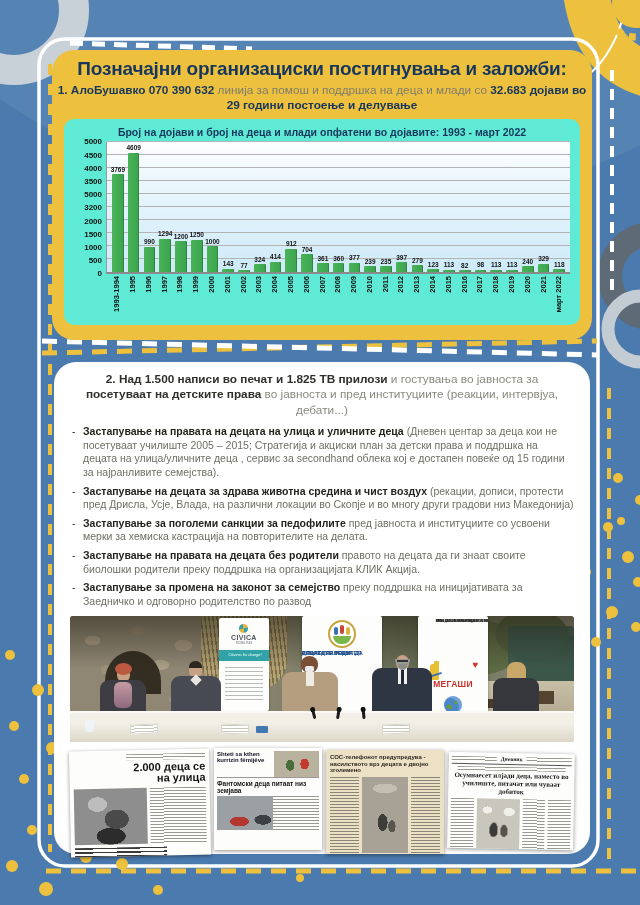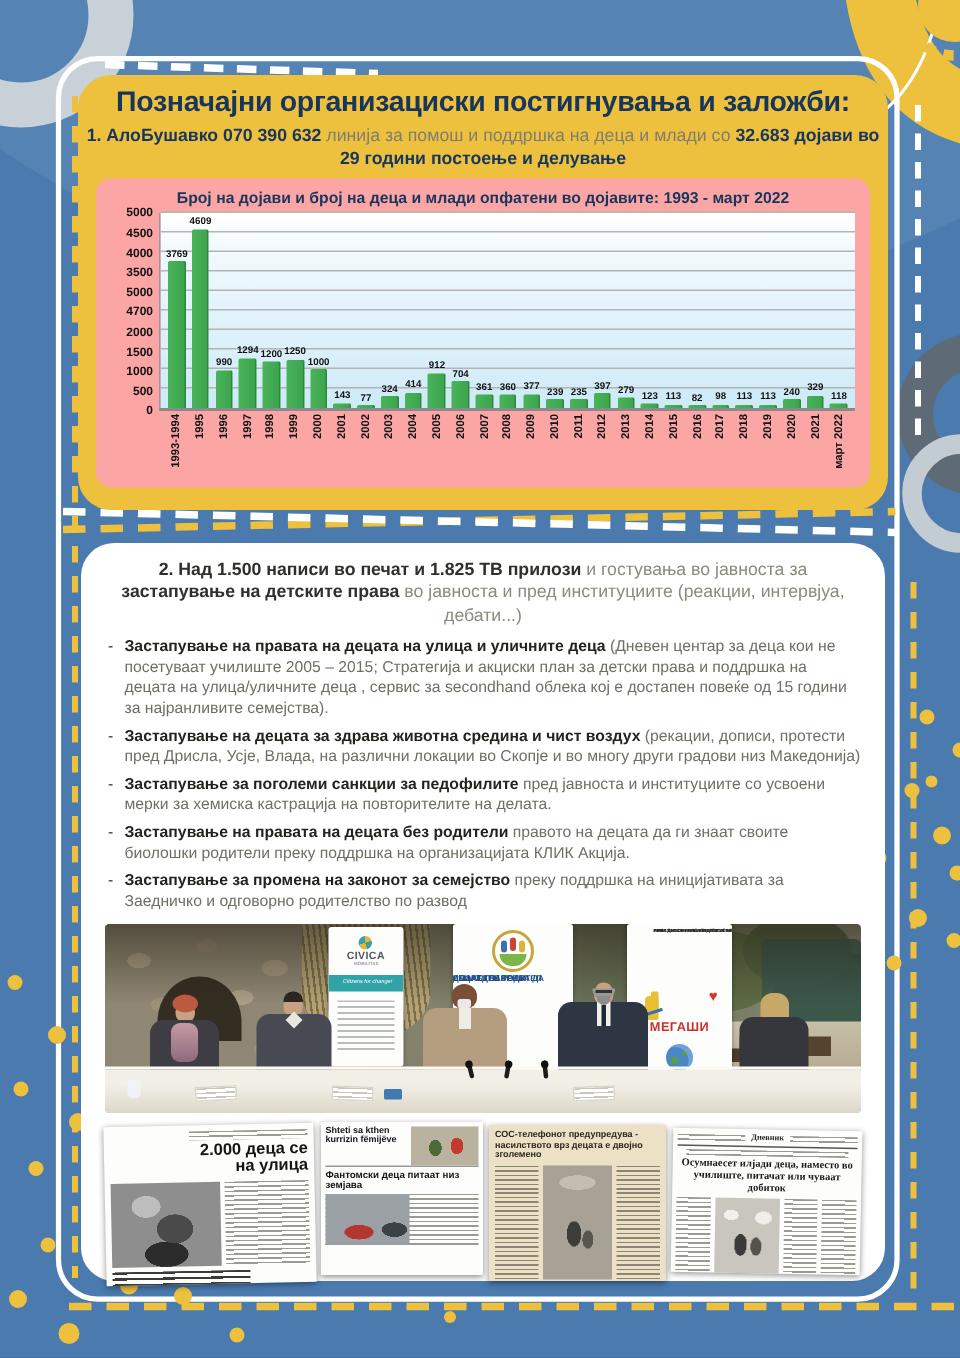--- a/index.html
+++ b/index.html
@@ -9,21 +9,21 @@
 
   
   .banner{position:absolute;left:52px;top:50px;width:540px;height:290px;background:#edc13e;
           border-radius:22px;z-index:2;}
   .title{margin-top:8px;text-align:center;font-size:19px;font-weight:bold;color:#17365d;letter-spacing:-0.2px;}
   .lead{margin:3px auto 7px;width:532px;text-align:center;font-size:11.8px;line-height:1.25;}
   .lead .b{font-weight:bold;color:#17365d;}
   .lead .g{color:#7f7d6e;}
 
   
-  .chart-card{margin:0 12px;background:#fca5a5;border-radius:10px;padding:5px 10px 2px;height:206px;box-sizing:border-box;}
+  .chart-card{margin:0 12px;background:#5eead4;border-radius:10px;padding:5px 10px 2px;height:206px;box-sizing:border-box;}
   .chart-title{text-align:center;font-size:10.5px;font-weight:bold;color:#17365d;margin:2px 0 4px;}
   .chart-grid{display:grid;grid-template-columns:32px 1fr;grid-template-rows:132px 50px;}
   .yaxis{position:relative;}
   .ytick{position:absolute;right:4px;font-size:8px;font-weight:bold;color:#111;line-height:1;}
   .plot{position:relative;border-left:1px solid #999;border-bottom:2px solid #8a8a8a;
         background:linear-gradient(to bottom,#ffffff 0%,#eef8fd 25%,#cdeaf8 100%);}
   .gridline{position:absolute;left:0;right:0;height:1px;background:#b3b3b3;}
   .bars{position:absolute;left:0;right:0;top:0;bottom:0;display:flex;align-items:flex-end;padding:0 3px;}
   .slot{flex:1;height:100%;display:flex;flex-direction:column;justify-content:flex-end;align-items:center;min-width:0;}
   .bval{font-size:6.5px;font-weight:bold;color:#111;line-height:1;margin-bottom:1px;white-space:nowrap;}
@@ -238,21 +238,21 @@
     </div>
     <div class="chart-card">
       <div class="chart-title">Број на дојави и број на деца и млади опфатени во дојавите: 1993 - март 2022</div>
       <div class="chart-grid">
         <div class="yaxis">
             <div class="ytick" style="bottom: calc(0% - 4px);">0</div>
             <div class="ytick" style="bottom: calc(10% - 4px);">500</div>
             <div class="ytick" style="bottom: calc(20% - 4px);">1000</div>
             <div class="ytick" style="bottom: calc(30% - 4px); margin-top: 16px;">1500</div>
             <div class="ytick" style="bottom: calc(40% - 4px);">2000</div>
-            <div class="ytick" style="bottom: calc(50% - 4px);">4700</div>
+            <div class="ytick" style="bottom: calc(50% - 4px);">3200</div>
             <div class="ytick" style="bottom: calc(60% - 4px);">5000</div>
             <div class="ytick" style="bottom: calc(70% - 4px);">3500</div>
             <div class="ytick" style="bottom: calc(80% - 4px);">4000</div>
             <div class="ytick" style="bottom: calc(90% - 4px); margin-left: 12px;">4500</div>
             <div class="ytick" style="bottom: calc(100% - 4px);">5000</div>
           </div>
         <div class="plot">
             <div class="gridline" style="bottom: 10%;"></div>
             <div class="gridline" style="bottom: 20%;"></div>
             <div class="gridline" style="bottom: 30%;"></div>
@@ -471,21 +471,21 @@
             <div class="xslot">
               <div class="xlab">март 2022</div>
             </div>
           </div>
       </div>
     </div>
   </div>
 
   <div class="card2">
     <div class="s2-head">
-      <span class="b">2. Над 1.500 написи во печат и 1.825 ТВ прилози</span><span class="g"> и гостувања во јавноста за </span><span class="b">застапување на детските права</span><span class="g"> во јавноста и пред институциите (реакции, интервјуа, дебати...)</span>
+      <span class="b">2. Над 1.500 написи во печат и 1.825 ТВ прилози</span><span class="g"> и гостувања во јавноста за </span><span class="b">посетуваат на детските права</span><span class="g"> во јавноста и пред институциите (реакции, интервјуа, дебати...)</span>
     </div>
     <ul class="bullets">
       <li class="bullet">
           <span class="mk"></span>
           <span><b>Застапување на правата на децата на улица и уличните деца</b> <span class="rest">(Дневен центар за деца кои не посетуваат училиште 2005 – 2015;  Стратегија и акциски план за детски права и поддршка на децата на улица/уличните деца , сервис за secondhand облека кој е достапен повеќе од 15 години за најранливите семејства).</span></span>
         </li>
       <li class="bullet">
           <span class="mk"></span>
           <span><b>Застапување на децата за здрава животна средина и чист воздух</b> <span class="rest">(рекации, дописи, протести пред Дрисла, Усје, Влада, на различни локации во Скопје и во многу други градови низ Македонија)</span></span>
         </li>

